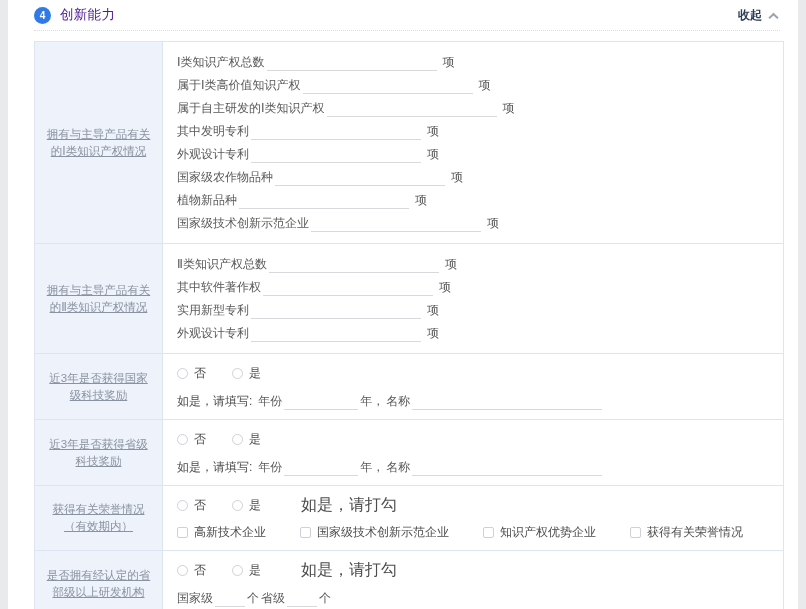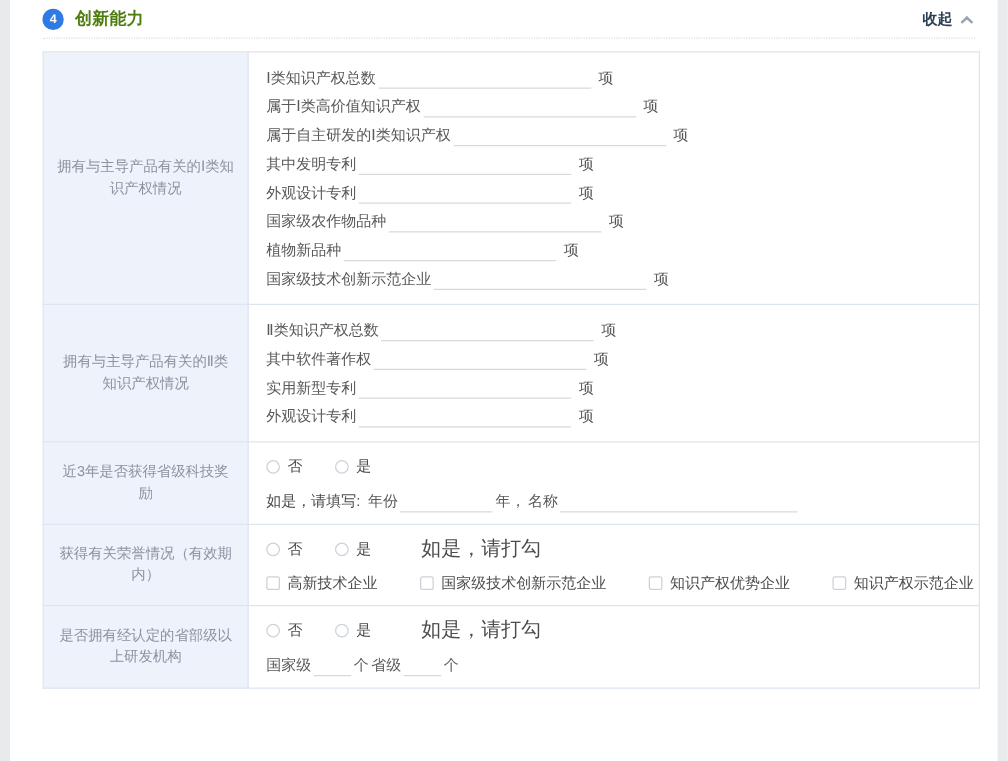--- a/index.html
+++ b/index.html
@@ -40,22 +40,22 @@
     color: #ffffff;
     font-size: 10px;
     line-height: 17px;
     text-align: center;
     font-weight: bold;
     flex: 0 0 auto;
   }
   .section-title {
     margin-left: 9px;
     font-size: 13.5px;
-    font-weight: bold;
-    color: #4d7c0f;
+    font-weight: normal;
+    color: #4c1d95;
     letter-spacing: .3px;
   }
   .header-spacer { flex: 1 1 auto; }
   .collapse-wrap {
     display: flex;
     align-items: center;
     cursor: pointer;
   }
   .collapse-label {
     font-size: 12px;
@@ -91,28 +91,29 @@
     width: 750px;
     border-collapse: collapse;
     table-layout: fixed;
   }
   .form-table td {
     border: 1px solid #dde5f0;
     vertical-align: middle;
     padding: 0;
   }
   td.row-label {
-    width: 164px;
+    width: 128px;
     background: #edf2fb;
     color: #8a93a0;
     font-size: 11.5px;
     text-align: center;
     padding: 6px 10px;
     line-height: 17px;
     box-sizing: border-box;
+    text-decoration: underline;
   }
   td.row-body {
     padding: 9px 0 9px 14px;
     background: #ffffff;
   }
   
   .field-line {
     display: flex;
     align-items: center;
     height: 22px;
@@ -286,23 +287,22 @@
             <span class="unit">项</span>
           </div>
           <div class="field-line sub-line">
             <span class="field-label">外观设计专利</span>
             <input class="u-input w-qty" type="text" value="" style="">
             <span class="unit">项</span>
           </div>
         </td>
       </tr>
 
-
-      <tr>
-        <td class="row-label">近3年是否获得省级科技奖励</td>
+      <tr>
+        <td class="row-label">近3年是否获得国家级科技奖励</td>
         <td class="row-body">
           <div class="opt-line">
             <span class="radio-item">
               <span class="radio-dot"></span>
               <span class="radio-text">否</span>
             </span>
             <span class="radio-item">
               <span class="radio-dot"></span>
               <span class="radio-text">是</span>
             </span>
@@ -312,20 +312,44 @@
             <span class="field-label" style="margin-left:6px">年份</span>
             <input class="u-input w-year" type="text" value="" style="">
             <span class="field-label">年，</span>
             <span class="field-label" style="margin-left:2px">名称</span>
             <input class="u-input w-name" type="text" value="" style="">
           </div>
         </td>
       </tr>
 
       <tr>
+        <td class="row-label">近3年是否获得省级科技奖励</td>
+        <td class="row-body">
+          <div class="opt-line">
+            <span class="radio-item">
+              <span class="radio-dot"></span>
+              <span class="radio-text">否</span>
+            </span>
+            <span class="radio-item">
+              <span class="radio-dot"></span>
+              <span class="radio-text">是</span>
+            </span>
+          </div>
+          <div class="inline-row">
+            <span class="fill-hint">如是，请填写:</span>
+            <span class="field-label" style="margin-left:6px">年份</span>
+            <input class="u-input w-year" type="text" value="" style="">
+            <span class="field-label">年，</span>
+            <span class="field-label" style="margin-left:2px">名称</span>
+            <input class="u-input w-name" type="text" value="" style="">
+          </div>
+        </td>
+      </tr>
+
+      <tr>
         <td class="row-label">获得有关荣誉情况（有效期内）</td>
         <td class="row-body">
           <div class="opt-line">
             <span class="radio-item">
               <span class="radio-dot"></span>
               <span class="radio-text">否</span>
             </span>
             <span class="radio-item">
               <span class="radio-dot"></span>
               <span class="radio-text">是</span>
@@ -340,21 +364,21 @@
             <span class="check-item">
               <span class="check-box"></span>
               <span class="check-text">国家级技术创新示范企业</span>
             </span>
             <span class="check-item">
               <span class="check-box"></span>
               <span class="check-text">知识产权优势企业</span>
             </span>
             <span class="check-item">
               <span class="check-box"></span>
-              <span class="check-text">知识产权示范企业</span>
+              <span class="check-text">获得有关荣誉情况</span>
             </span>
           </div>
         </td>
       </tr>
 
       <tr>
         <td class="row-label">是否拥有经认定的省部级以上研发机构</td>
         <td class="row-body">
           <div class="opt-line">
             <span class="radio-item">

